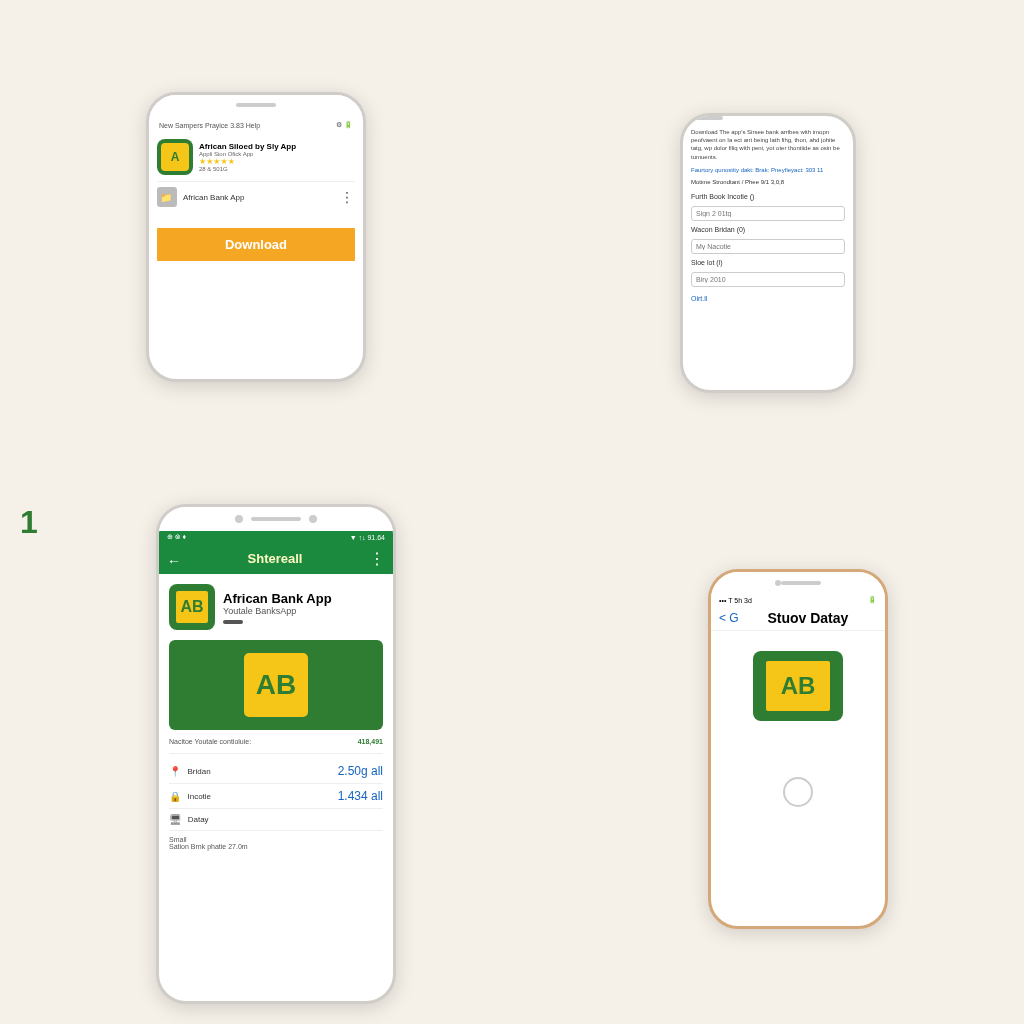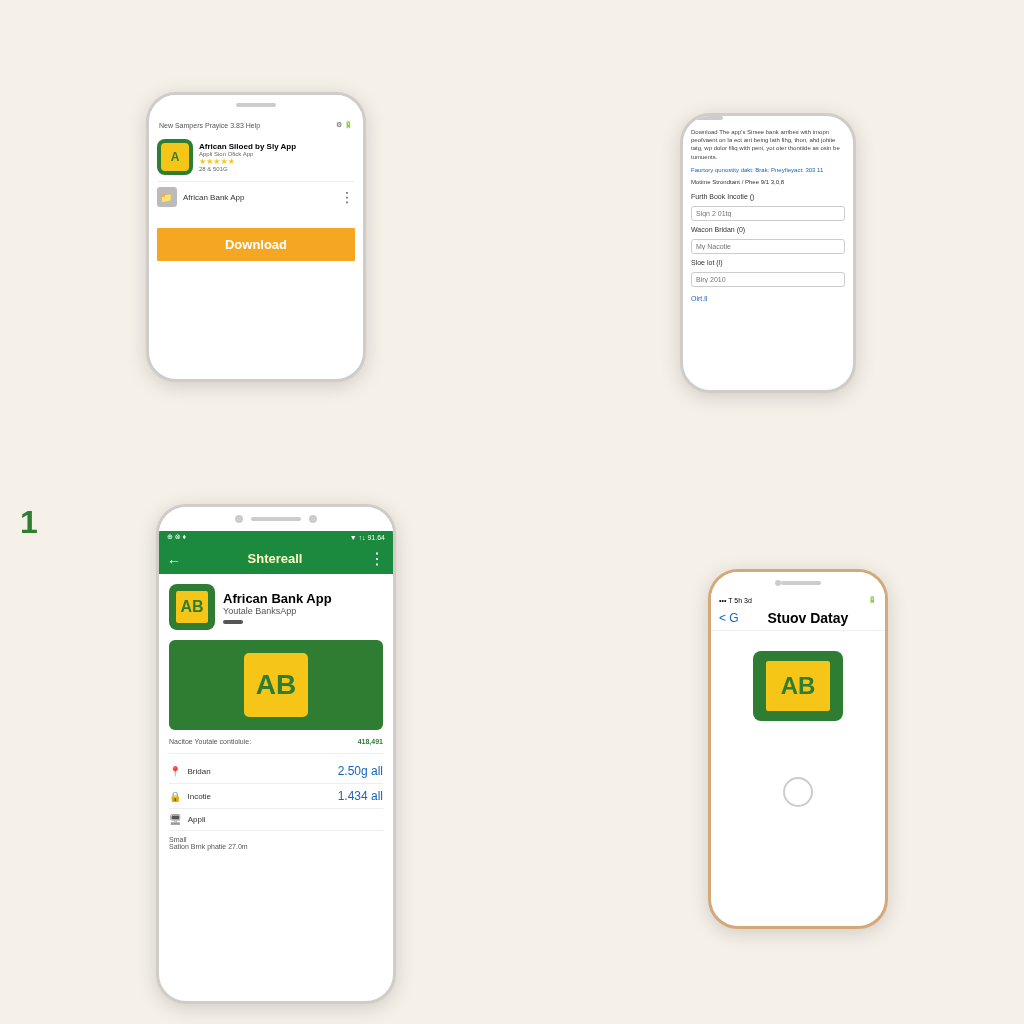--- a/index.html
+++ b/index.html
@@ -640,21 +640,21 @@
           <div class="detail-row-left">
             <span class="detail-row-icon">🔒</span>
             <span>Incotie</span>
           </div>
           <span class="detail-row-value">1.434 all</span>
         </div>
 
         <div class="detail-row">
           <div class="detail-row-left">
             <span class="detail-row-icon">🖥</span>
-            <span>Appli</span>
+            <span>Datay</span>
           </div>
           <span class="detail-row-value"></span>
         </div>
 
         <div class="small-text-bl">
           <div>Small</div>
           <div>Sation Brnk phatie 27.0m</div>
         </div>
       </div>
     </div>

